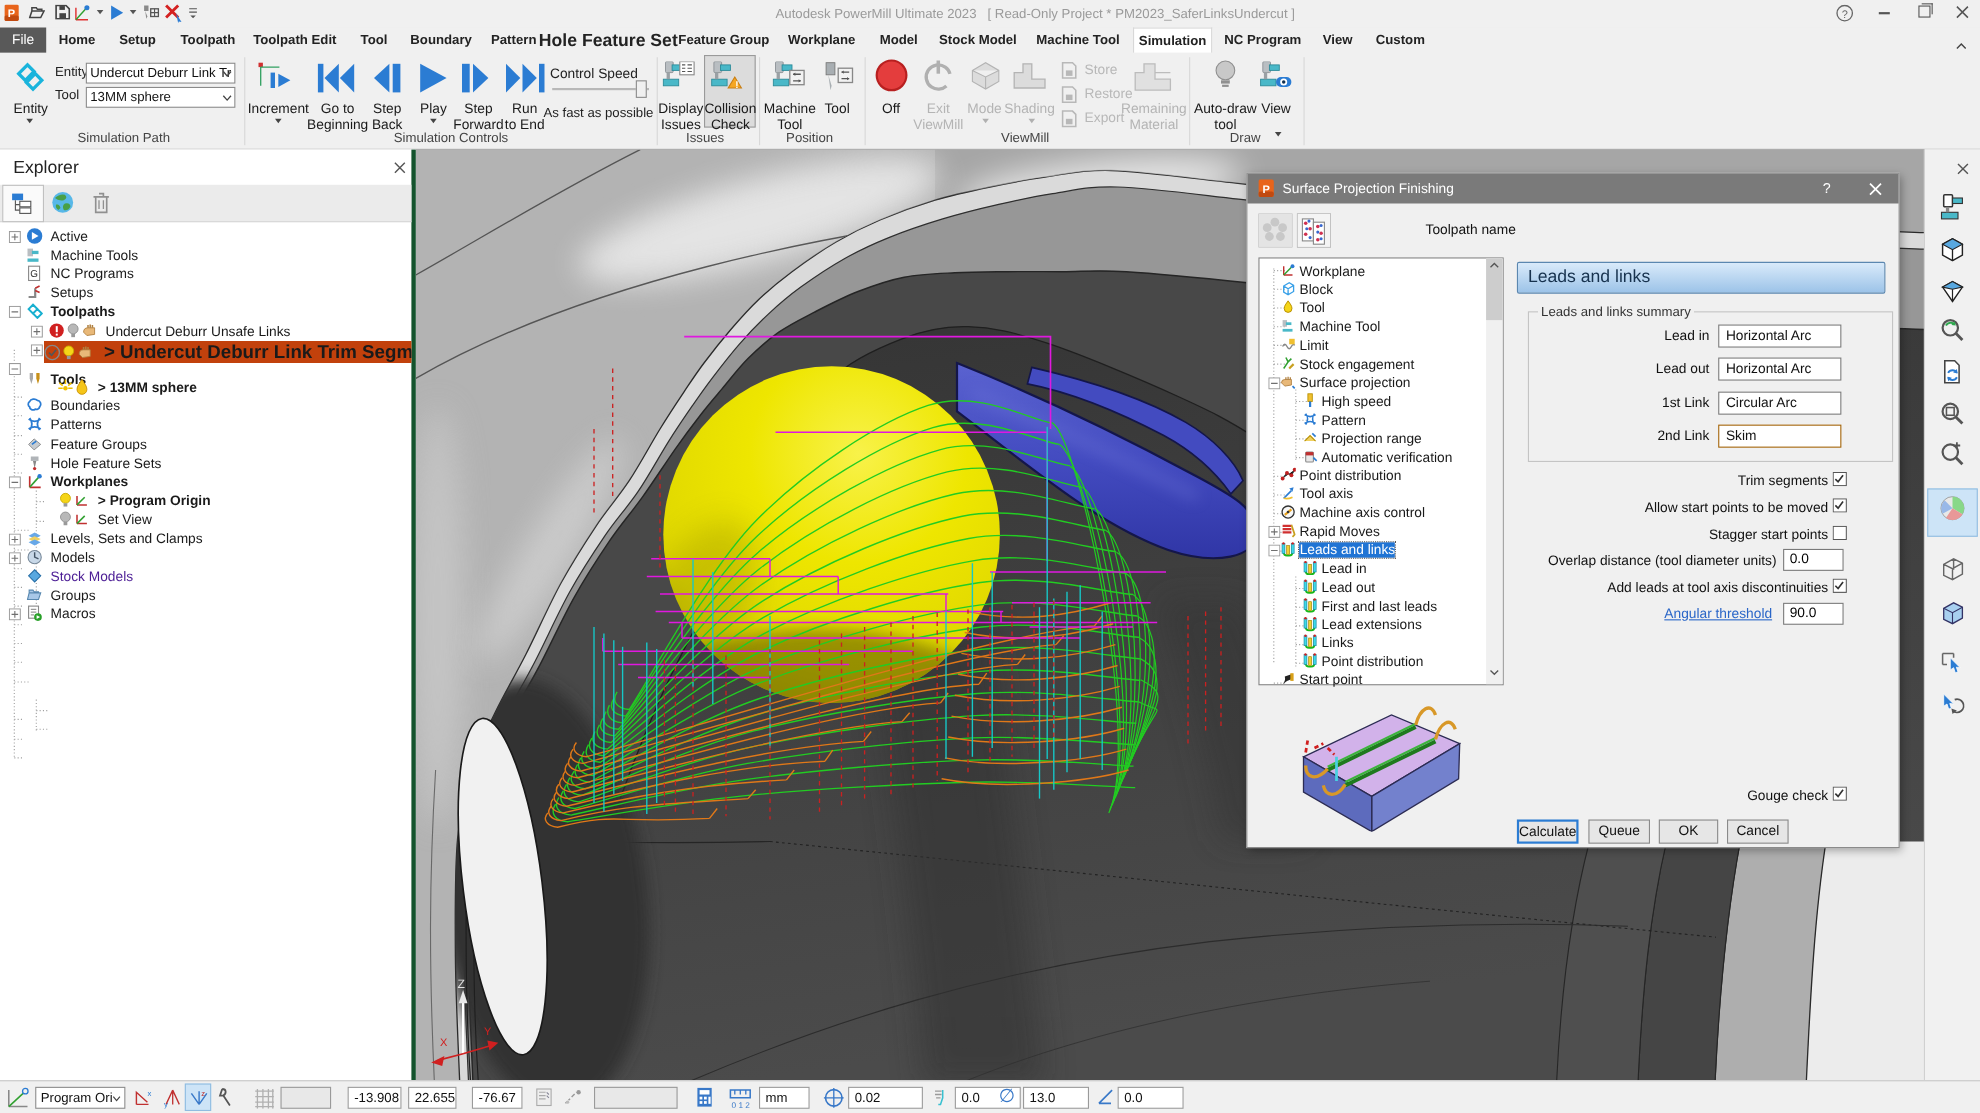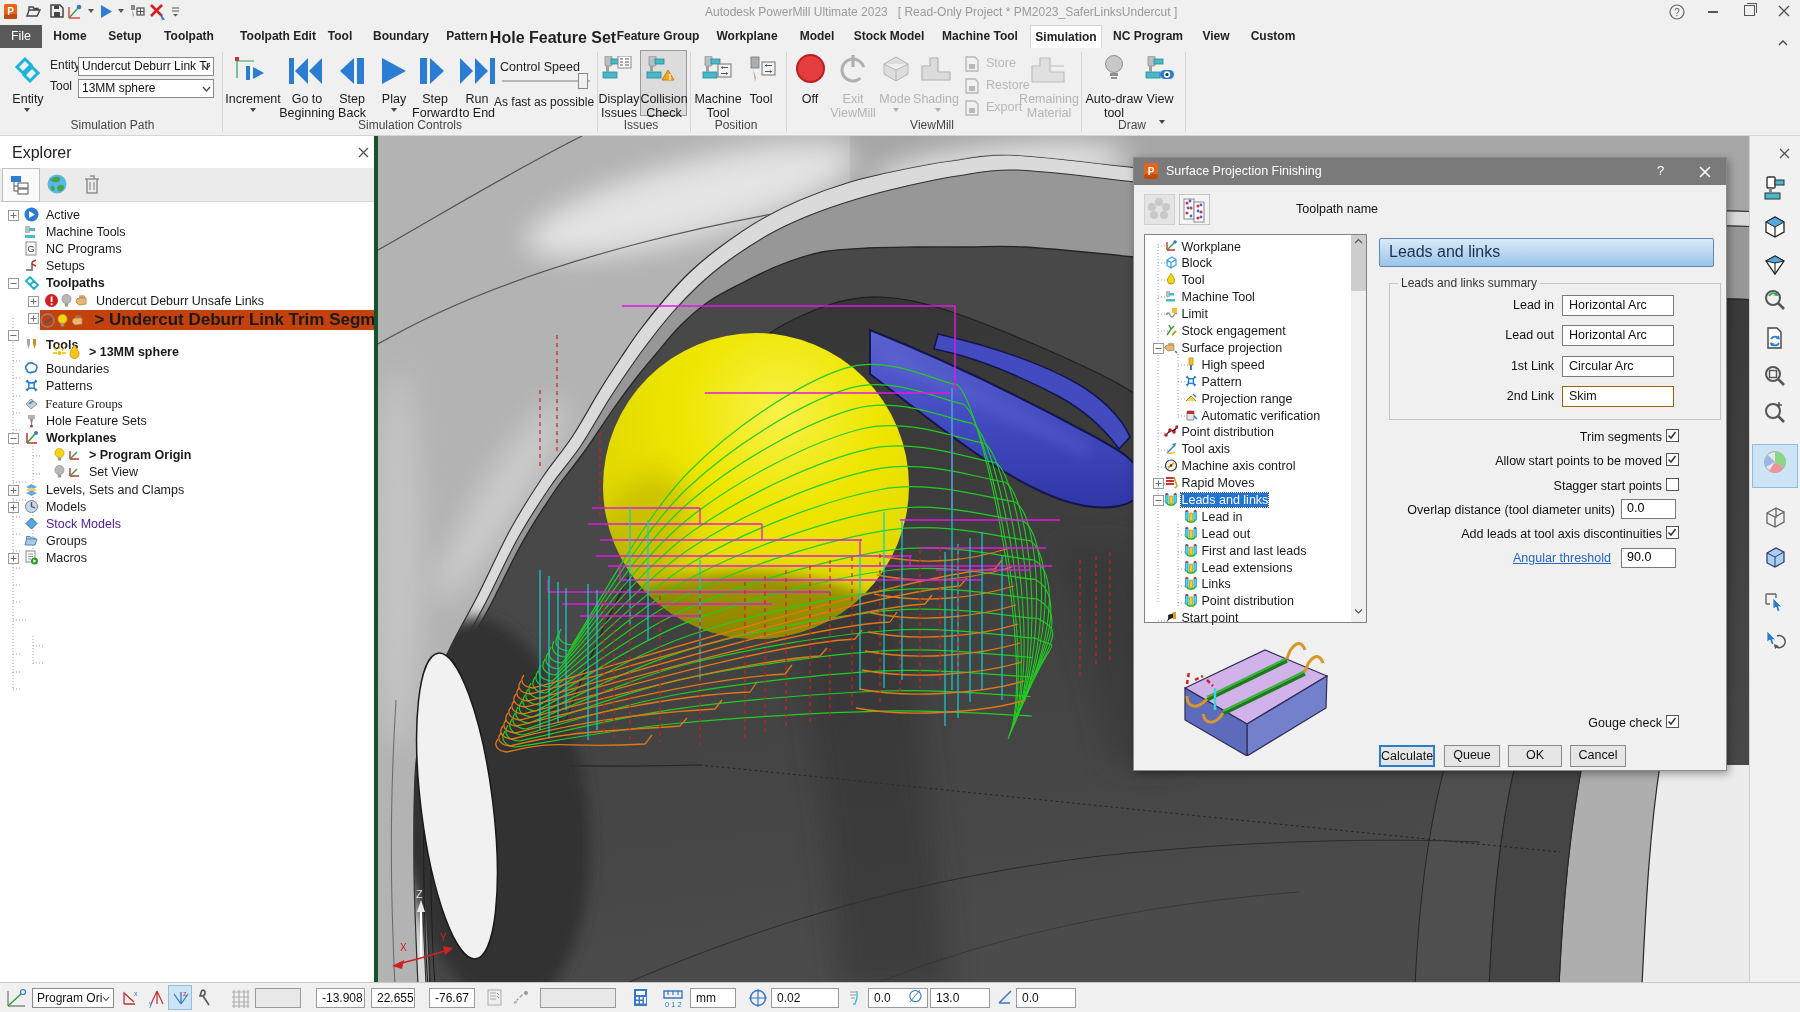--- a/index.html
+++ b/index.html
@@ -57,21 +57,21 @@
     <div style="position:absolute;left:1747px;top:3px;width:9px;height:9px;border-top:1.4px solid #555;border-right:1.4px solid #555;"></div>
     <svg style="position:absolute;left:1778px;top:5px" width="12" height="12">
       <path d="M1,1 L11,11 M11,1 L1,11" stroke="#555" stroke-width="1.4"></path>
     </svg>
   </div>
 <div style="position:absolute;left:0;top:25px;width:1800px;height:23px;background:#f0f0f0;">
     <div style="position:absolute;left:0;top:0;width:42px;height:23px;background:#595959;color:#fff;font-size:12.5px;text-align:center;line-height:23px;">File</div>
     <div style="position:absolute;left:70px;top:4px;transform:translateX(-50%);font-size:12px;color:#222;font-weight:bold;white-space:nowrap;">Home</div>
     <div style="position:absolute;left:125px;top:4px;transform:translateX(-50%);font-size:12px;color:#222;font-weight:bold;white-space:nowrap;">Setup</div>
     <div style="position:absolute;left:189px;top:4px;transform:translateX(-50%);font-size:12px;color:#222;font-weight:bold;white-space:nowrap;">Toolpath</div>
-    <div style="position:absolute;left:278px;top:4px;transform:translateX(-50%);font-size:12px;color:#222;font-weight:bold;white-space:nowrap;">Toolpath Edit</div>
+    <div style="position:absolute;left:268px;top:4px;transform:translateX(-50%);font-size:12px;color:#222;font-weight:bold;white-space:nowrap;">Toolpath Edit</div>
     <div style="position:absolute;left:340px;top:4px;transform:translateX(-50%);font-size:12px;color:#222;font-weight:bold;white-space:nowrap;">Tool</div>
     <div style="position:absolute;left:401px;top:4px;transform:translateX(-50%);font-size:12px;color:#222;font-weight:bold;white-space:nowrap;">Boundary</div>
     <div style="position:absolute;left:467px;top:4px;transform:translateX(-50%);font-size:12px;color:#222;font-weight:bold;white-space:nowrap;">Pattern</div>
     <div style="position:absolute;left:553px;top:4px;transform:translateX(-50%);font-size:16px;color:#222;font-weight:bold;white-space:nowrap;">Hole Feature Set</div>
     <div style="position:absolute;left:658px;top:4px;transform:translateX(-50%);font-size:12px;color:#222;font-weight:bold;white-space:nowrap;">Feature Group</div>
     <div style="position:absolute;left:747px;top:4px;transform:translateX(-50%);font-size:12px;color:#222;font-weight:bold;white-space:nowrap;">Workplane</div>
     <div style="position:absolute;left:817px;top:4px;transform:translateX(-50%);font-size:12px;color:#222;font-weight:bold;white-space:nowrap;">Model</div>
     <div style="position:absolute;left:889px;top:4px;transform:translateX(-50%);font-size:12px;color:#222;font-weight:bold;white-space:nowrap;">Stock Model</div>
     <div style="position:absolute;left:980px;top:4px;transform:translateX(-50%);font-size:12px;color:#222;font-weight:bold;white-space:nowrap;">Machine Tool</div>
     <div style="position:absolute;left:1148px;top:4px;transform:translateX(-50%);font-size:12px;color:#222;font-weight:bold;white-space:nowrap;">NC Program</div>
@@ -536,21 +536,21 @@
         <circle cx="7.5" cy="9" r="2" fill="#f0c000"></circle>
       </svg><svg width="15" height="15" style="vertical-align:-3px">
         <path d="M7.5,1 C10,5 12,7 12,10 a4.5,4.5 0 1 1 -9,0 C3,7 5,5 7.5,1 Z" fill="#f5c518" stroke="#c89000" stroke-width="0.8"></path>
       </svg>&nbsp;&nbsp;&gt; 13MM sphere</div>
     <div style="position:absolute;left:24px;top:225px;font-size:12.5px;color:#1a1a1a;font-weight:normal;white-space:nowrap;"><svg width="15" height="15" style="vertical-align:-3px">
         <path d="M3,9 a3,3 0 0 1 0,-5 a4,3 0 0 1 7,-1 a3.5,3.5 0 0 1 2,6 a3,2.5 0 0 1 -4,2 a3,2.5 0 0 1 -5,-2 Z" fill="none" stroke="#2b7cd3" stroke-width="1.6"></path>
       </svg>&nbsp;&nbsp;Boundaries</div>
     <div style="position:absolute;left:24px;top:242px;font-size:12.5px;color:#1a1a1a;font-weight:normal;white-space:nowrap;"><svg width="15" height="15" style="vertical-align:-3px">
         <path d="M2,3 Q7.5,7 13,3 M2,12 Q7.5,8 13,12 M3,2 Q7,7.5 3,13 M12,2 Q8,7.5 12,13" stroke="#2b7cd3" stroke-width="1.6" fill="none"></path>
       </svg>&nbsp;&nbsp;Patterns</div>
-    <div style="position:absolute;left:24px;top:260px;font-size:12.5px;color:#1a1a1a;font-weight:normal;white-space:nowrap;font-family:Liberation Serif, serif;"><svg width="15" height="15" style="vertical-align:-3px">
+    <div style="position:absolute;left:24px;top:260px;font-size:12.5px;color:#1a1a1a;font-weight:normal;white-space:nowrap;"><svg width="15" height="15" style="vertical-align:-3px">
         <path d="M2,8 L7,3 L13,8 L7,13 Z" fill="#c8ccd0" stroke="#888" stroke-width="0.8"></path>
         <path d="M5,8 L9,5" stroke="#2b7cd3" stroke-width="1.5"></path>
       </svg>&nbsp;&nbsp;Feature Groups</div>
     <div style="position:absolute;left:24px;top:277px;font-size:12.5px;color:#1a1a1a;font-weight:normal;white-space:nowrap;"><svg width="15" height="15" style="vertical-align:-3px">
         <rect x="4" y="2" width="7" height="4" fill="#b0b4b8"></rect>
         <path d="M6,6 L7.5,13 L9,6 Z" fill="#888"></path>
         <circle cx="7.5" cy="13" r="1.5" fill="#c03030"></circle>
       </svg>&nbsp;&nbsp;Hole Feature Sets</div>
     <svg style="position:absolute;left:8px;top:297px" width="11" height="11">
       <rect x="0.5" y="0.5" width="10" height="10" fill="#fff" stroke="#9a9a9a"></rect>

